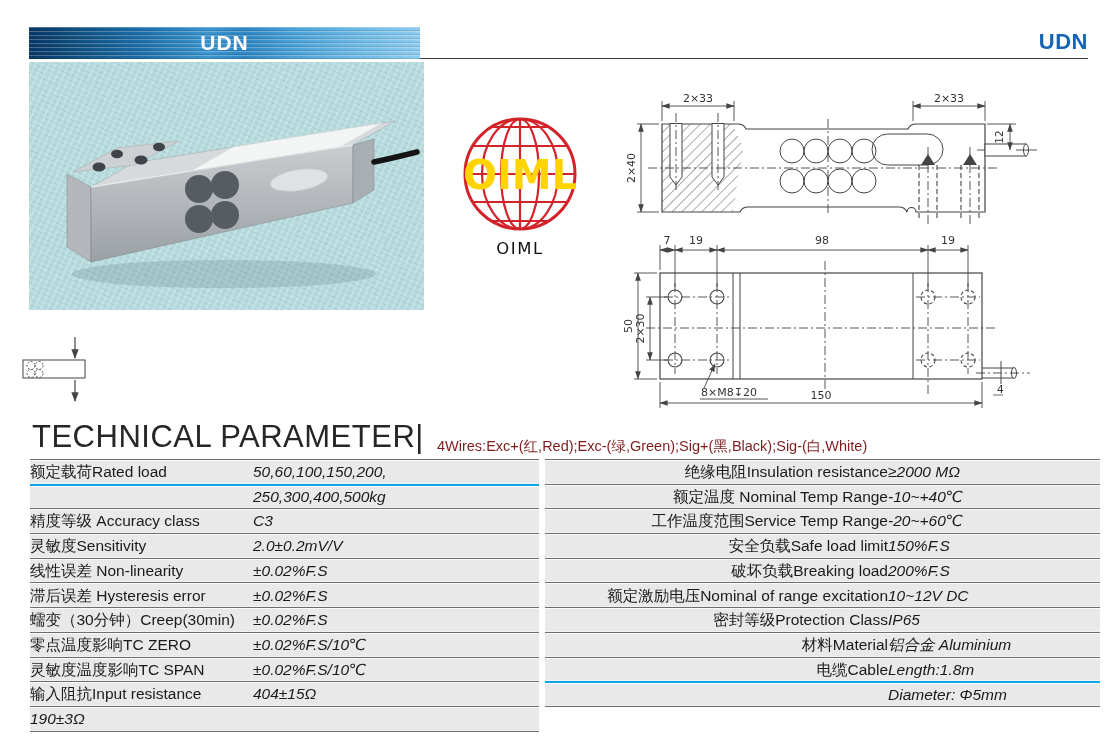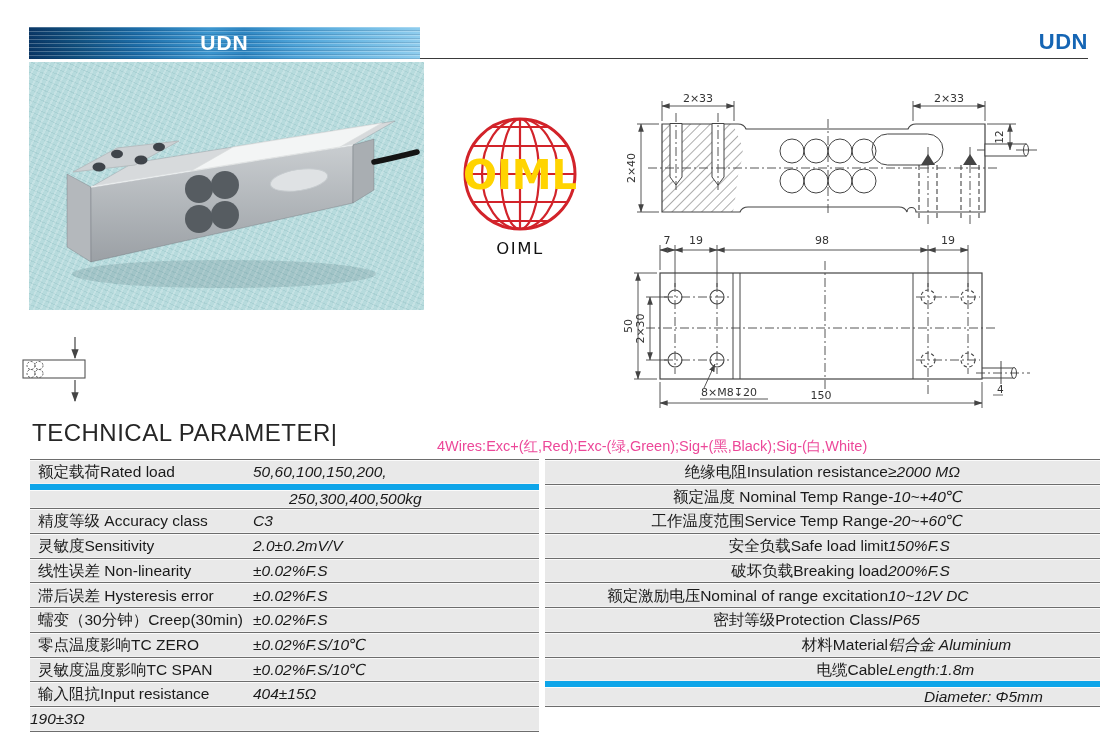--- a/index.html
+++ b/index.html
@@ -27,36 +27,36 @@
     left:29px;top:62px;width:395px;height:248px;
     background:
       repeating-linear-gradient(115deg, rgba(255,255,255,.20) 0 2px, rgba(255,255,255,0) 2px 6px),
       repeating-linear-gradient(25deg, rgba(105,160,165,.18) 0 1px, rgba(0,0,0,0) 1px 5px),
       #b7dbdd;
   }
   .photo svg{display:block;}
 
   
   .tech-heading{
-    left:32px;top:419px;font-size:24px;color:#262626;letter-spacing:.5px;white-space:nowrap;
-  }
-  .wire-note{left:437px;top:437px;font-size:14.5px;color:#ec4899;white-space:nowrap;}
+    left:32px;top:419px;font-size:31px;color:#262626;letter-spacing:.5px;white-space:nowrap;
+  }
+  .wire-note{left:437px;top:437px;font-size:14.5px;color:#7f1d1d;white-space:nowrap;}
 
   
   .ptable{position:absolute;top:459px;border-bottom:1.6px solid #6d6d6d;}
   .ptable.tleft{left:30px;width:509px;}
   .ptable.tright{left:545px;width:555px;text-align:right;}
   .prow{
     height:24.7px;box-sizing:border-box;background:#e9e9e9;
     border-top:1.6px solid #6d6d6d;
     box-shadow:inset 0 1px 0 #fbfbfb, inset 0 -1px 0 #f2f2f2;
     display:flex;align-items:center;font-size:15.5px;line-height:1;
   }
-  .prow.sub{border-top:6px solid #0ea5e9;padding-left:36px;}
-  .prow .label{padding-left:8px;box-sizing:border-box;white-space:nowrap;}
+  .prow.sub{border-top:2px solid #0ea5e9;}
+  .prow .label{box-sizing:border-box;white-space:nowrap;}
   .tleft .prow .label{width:223px;}
   .tright .prow .label{width:343px;}
   .prow .value{white-space:nowrap;font-style:italic;}
 
   svg text{font-family:"DejaVu Sans","Liberation Sans",sans-serif;}
   .dimtxt{font-size:11px;fill:#333;}
   .dimtxt-s{font-size:10.5px;fill:#333;}
 </style>
 </head>
 <body>

